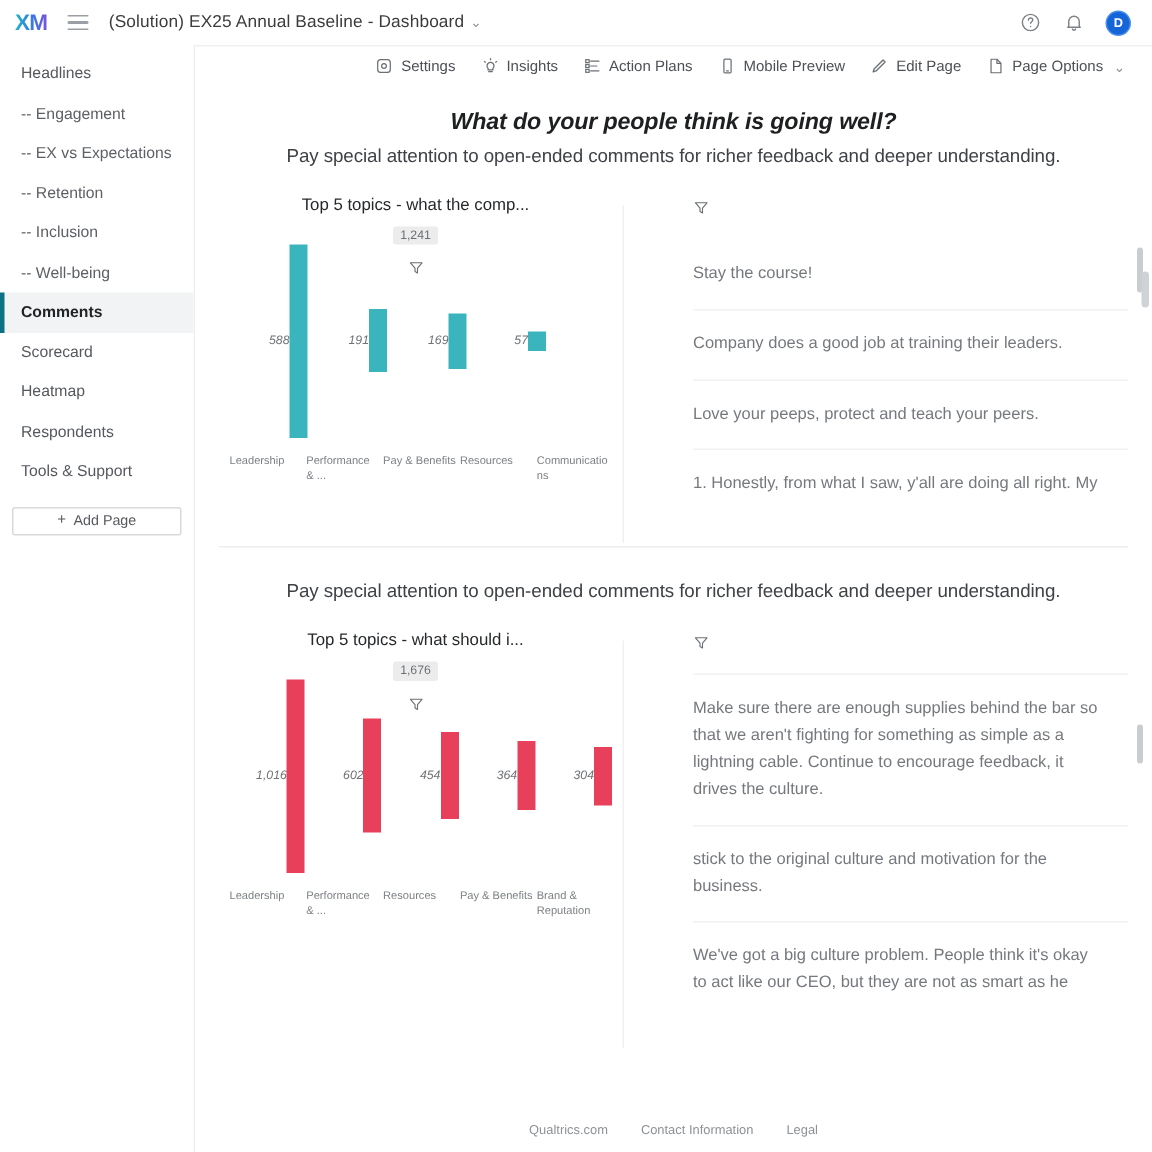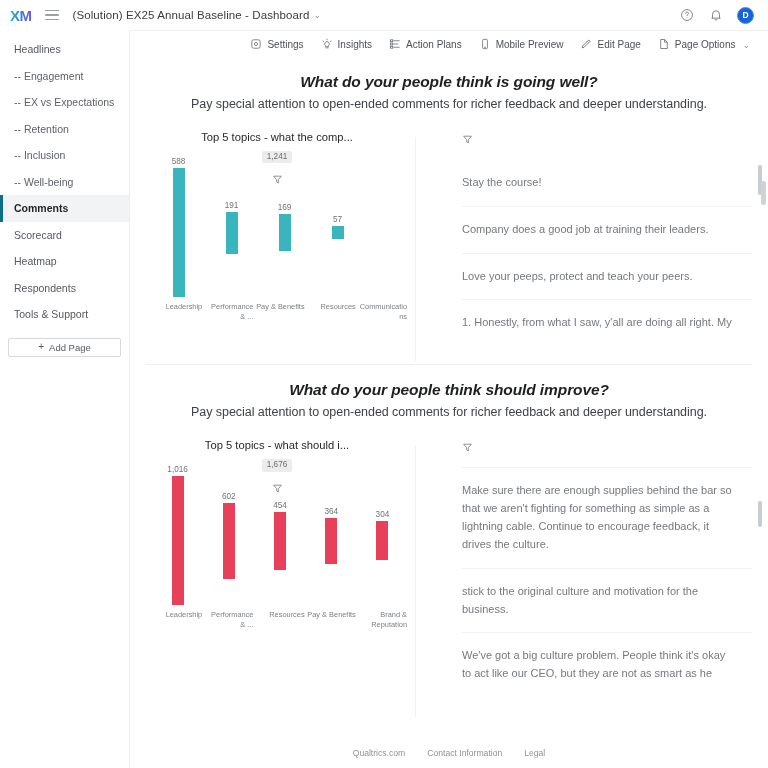--- a/index.html
+++ b/index.html
@@ -110,26 +110,26 @@
   .widget-title { font-size:11.2px; color:#26292c; }
   .pill {
     background:#ececec; color:#6b6f73; font-size:8.2px;
     padding: 2px 5px; border-radius:2px; line-height:1;
   }
   .funnel { cursor:pointer; }
 
   
   .chart { margin-top: 8px; position:relative; }
   .bars { display:flex; align-items:flex-end; height: 140px; padding-left: 6px; }
-  .bar-slot { width: 53px; display:flex; flex-direction:column; align-items:center; justify-content:center; height:100%;}
+  .bar-slot { width: 53px; display:flex; flex-direction:row; align-items:center; justify-content:flex-end; height:100%;font-style:italic;}
   .bar-val { font-size:8.2px; color:#6e7276; margin-bottom:2px; }
   .bar { width: 12px; }
   .xlabels { display:flex; padding-left:6px; margin-top:5px;}
   .xlabel {
-    width:53px; text-align:right; font-size:7.4px; color:#7d8185; line-height:1.35;
+    width:53px; text-align:left; font-size:7.4px; color:#7d8185; line-height:1.35;
     padding:0 1px; word-break:break-word;
   }
 
   
   .comments-head { height:18px; display:flex; align-items:center; }
   .comment-list { margin-top: 10px; }
   .comment {
     font-size: 11px; color:#75797d; line-height:1.62;
     padding: 14px 0 14px 0;
     border-bottom: 1px solid #f1f2f3;
@@ -336,21 +336,20 @@
             </div>
             <div class="cscroll" style="top:34px;height:30px"></div>
           </div>
         </div>
 
         <div class="divider"></div>
       </div>
 
       <div class="section">
         <div class="sec-head">
-          <div class="sec-title">What do your people think should improve?</div>
           <div class="sec-sub">Pay special attention to open-ended comments for richer feedback and deeper understanding.</div>
         </div>
 
         <div class="sec-body">
 
           <div class="chart-col">
             <div class="widget-head">
               <span class="widget-title">Top 5 topics - what should i...</span>
               <span class="pill">1,676</span>
               <span class="funnel">

